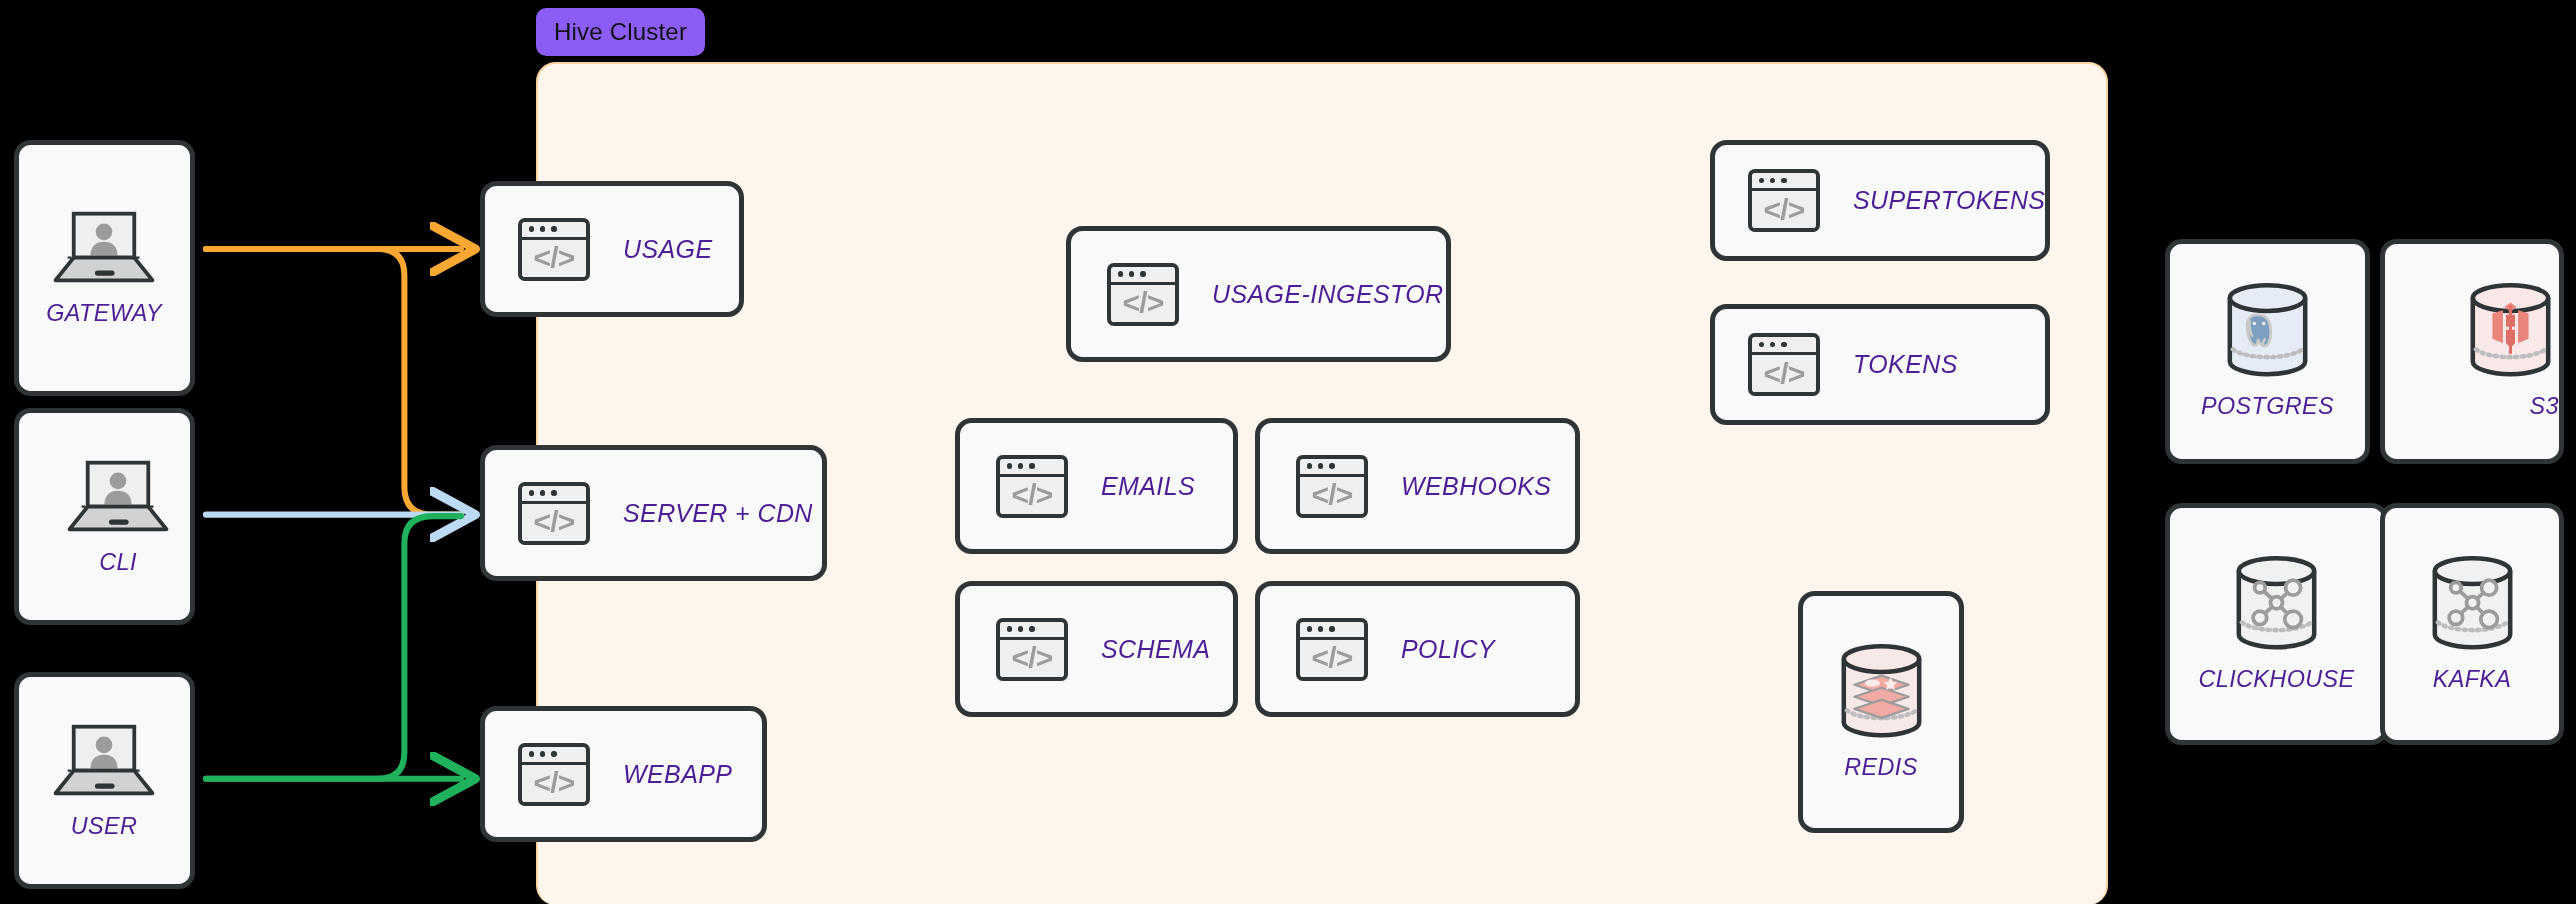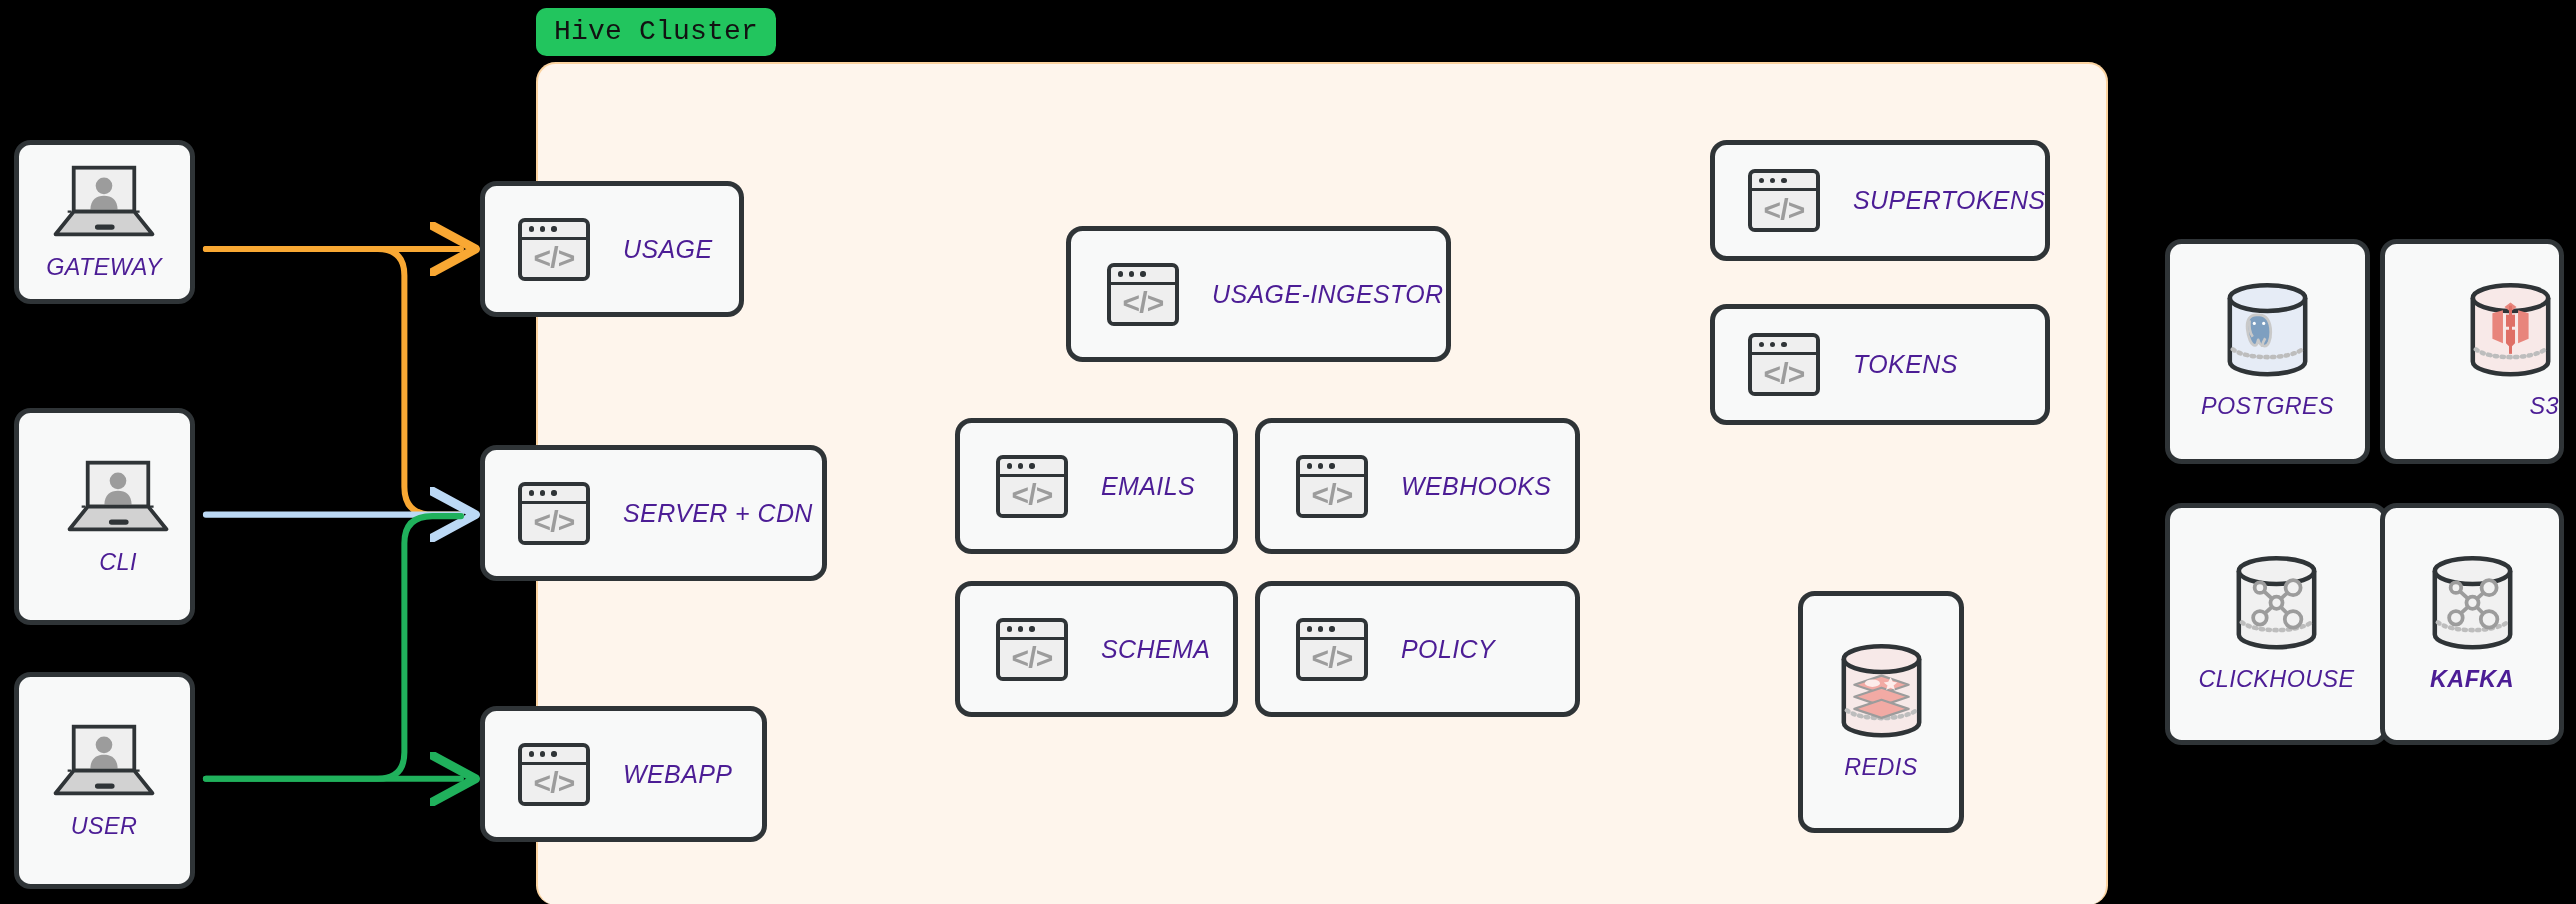--- a/index.html
+++ b/index.html
@@ -20,27 +20,26 @@
     border:2.3px solid #FBD3A0;
     border-radius:19.6px;
     border-bottom:none;
   }
   #cluster-badge{
     position:absolute;
     left:536px; top:7.5px;
     height:48px;
     padding:0 18px;
     display:flex; align-items:center;
-    background:#22c55e;
+    background:#8b5cf6;
     border-radius:10.6px;
-    font-size:28px;
+    font-size:24px;
     color:#121212;
     letter-spacing:0.2px;
     white-space:nowrap;
-    font-family:Liberation Mono, monospace;
   }
 
   
   .node{
     position:absolute;
     background:#F8F9F9;
     border:5.3px solid #2F3437;
     border-radius:16.6px;
     display:flex;
     align-items:center;
@@ -138,21 +137,21 @@
 
   <g>
     <path d="M272,1032 L500,1032 Q535,1032 535,997 L535,720 Q535,684 572,684 L610,684" fill="none" stroke="#20B15C" stroke-width="8" stroke-linecap="round" stroke-linejoin="round"></path>
   </g>
 
   <g>
     <path d="M272,1032 L610,1032" fill="none" stroke="#20B15C" stroke-width="8" stroke-linecap="round" marker-end="url(#ar-green)"></path>
   </g>
 </svg>
 
-<div class="node vnode" style="left:13.6px; top:140px; width:181px; height:164px;">
+<div class="node vnode" style="left:13.6px; top:140px; width:181px; height:256px;">
   <svg class="laptop" viewBox="0 0 140 104" xmlns="http://www.w3.org/2000/svg">
     <rect x="30" y="6" width="80" height="58" fill="#EFEFEF" stroke="#2F3437" stroke-width="5"></rect>
     <circle cx="70" cy="30" r="11" fill="#9C9C9C"></circle>
     <path d="M52,62 C52,48 60,43 70,43 C80,43 88,48 88,62 Z" fill="#9C9C9C"></path>
     <path d="M30,64 L110,64 L134,94 L6,94 Z" fill="#D2D2D2" stroke="#2F3437" stroke-width="5" stroke-linejoin="round"></path>
     <line x1="22" y1="64" x2="118" y2="64" stroke="#2F3437" stroke-width="3" stroke-dasharray="5 5"></line>
     <rect x="58" y="81" width="26" height="7" rx="3.5" fill="#2F3437"></rect>
   </svg>
   <span class="node-label">GATEWAY</span>
 </div>
@@ -367,21 +366,21 @@
       <circle cx="42" cy="42" r="7" fill="#F1F1F1"></circle>
       <circle cx="86" cy="42" r="10" fill="#F1F1F1"></circle>
       <circle cx="64" cy="62" r="8" fill="#F1F1F1"></circle>
       <circle cx="42" cy="82" r="9" fill="#F1F1F1"></circle>
       <circle cx="86" cy="84" r="11" fill="#F1F1F1"></circle>
     </g>
   </svg>
   <span class="node-label">CLICKHOUSE</span>
 </div>
 
-<div class="node vnode" style="left:2380px; top:503px; width:184px; height:242px;font-weight:bold;">
+<div class="node vnode" style="left:2380px; top:503px; width:184px; height:242px;">
   <svg class="cyl" viewBox="0 0 128 130" xmlns="http://www.w3.org/2000/svg">
     <path d="M14,20 L14,104 A50,17 0 0 0 114,104 L114,20 Z" fill="#F1F1F1"></path>
     <ellipse cx="64" cy="20" rx="50" ry="17" fill="#F1F1F1" stroke="#2F3437" stroke-width="6"></ellipse>
     <path d="M14,20 L14,104 A50,17 0 0 0 114,104 L114,20" fill="none" stroke="#2F3437" stroke-width="6"></path>
     <path d="M18,88 A50,17 0 0 0 110,88" fill="none" stroke="#BDBDBD" stroke-width="6" stroke-dasharray="3 6" stroke-linecap="round"></path>
     <g stroke="#9C9C9C" stroke-width="5" fill="none">
       <line x1="42" y1="42" x2="64" y2="62"></line>
       <line x1="64" y1="62" x2="86" y2="42"></line>
       <line x1="64" y1="62" x2="42" y2="82"></line>
       <line x1="64" y1="62" x2="86" y2="84"></line>

